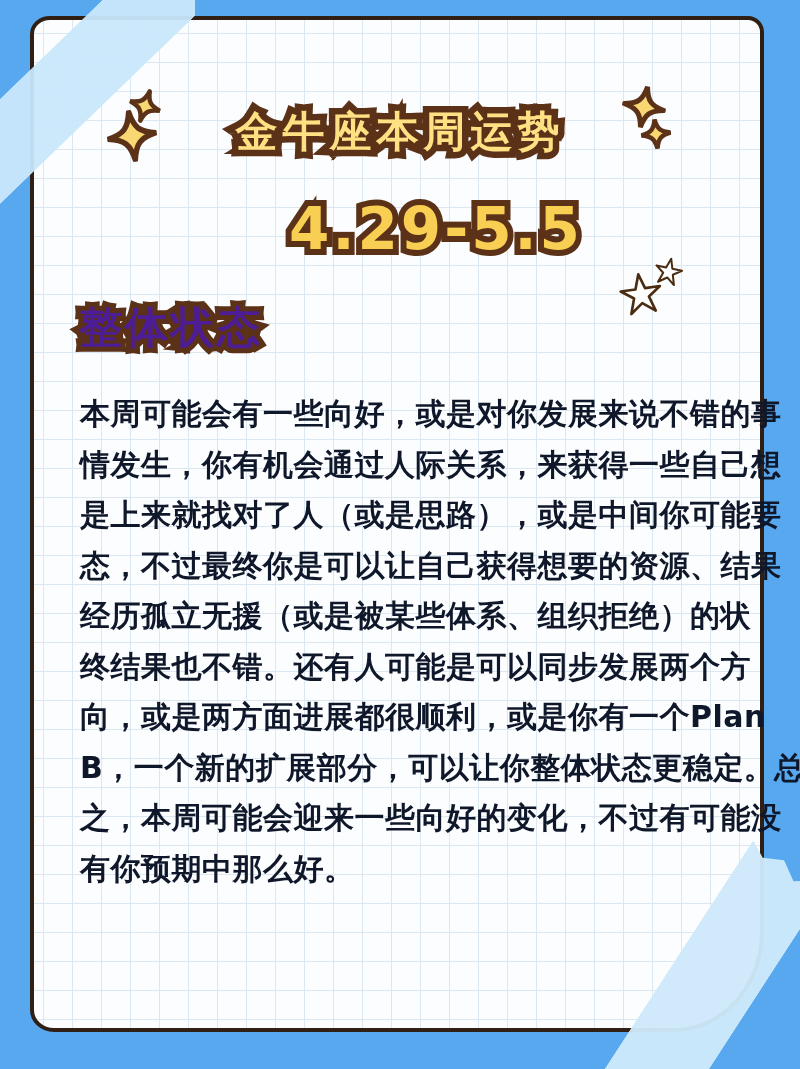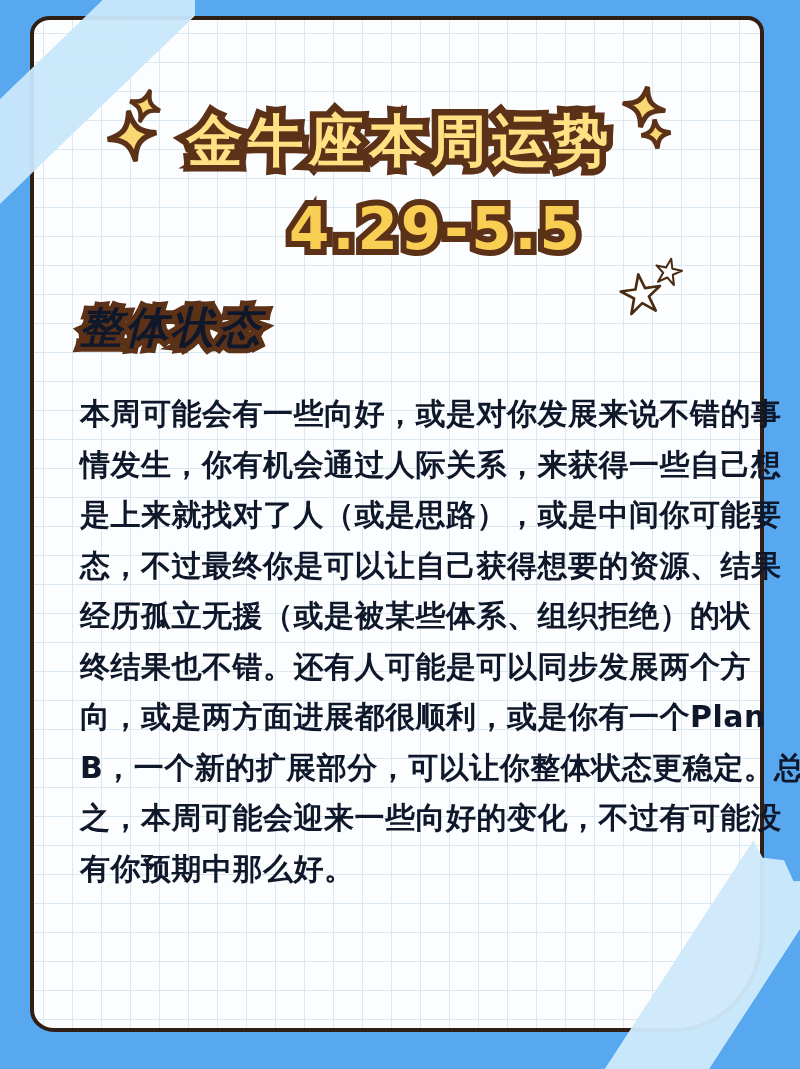--- a/index.html
+++ b/index.html
@@ -35,29 +35,29 @@
 
   
   .outlined { position:relative; display:inline-block; white-space:nowrap; }
   .outlined .stroke {
     position:absolute; left:0; top:0; color:transparent; white-space:nowrap;
   }
   .outlined .stroke::before { content:attr(data-text); }
   .outlined .fill { position:relative; white-space:nowrap; }
 
   .title-wrap { position:absolute; left:0; top:104px; width:100%; text-align:center; z-index:3; }
-  .title-wrap .outlined { font-size:56px; font-weight:bold; letter-spacing:5px; color:#FFE083; }
+  .title-wrap .outlined { font-size:42px; font-weight:bold; letter-spacing:5px; color:#FFE083; }
   .title-wrap .stroke { -webkit-text-stroke:13px #5B3118; }
 
   .date-wrap { position:absolute; left:0; top:195px; width:100%; text-align:center; z-index:3;margin-left:36px; }
   .date-wrap .outlined { font-size:58px; font-weight:bold; letter-spacing:3px; color:#F8CE53; }
   .date-wrap .stroke { -webkit-text-stroke:12px #5B3118; }
 
   .heading-wrap { position:absolute; left:79px; top:299px; z-index:3; }
-  .heading-wrap .outlined { font-size:43px; font-weight:bold; letter-spacing:3px; color:#0f172a;font-style:italic; }
+  .heading-wrap .outlined { font-size:43px; font-weight:bold; letter-spacing:3px; color:#4c1d95; }
   .heading-wrap .stroke { -webkit-text-stroke:10px #5B3118; }
 
   .body-text {
     position:absolute; left:80px; top:389px; width:648px; z-index:3;
     font-size:30px; font-weight:bold; color:#0f172a;
     letter-spacing:0.5px;
   }
   .body-text .line { line-height:50.5px; white-space:nowrap; }
 
   .deco { position:absolute; z-index:4; }

